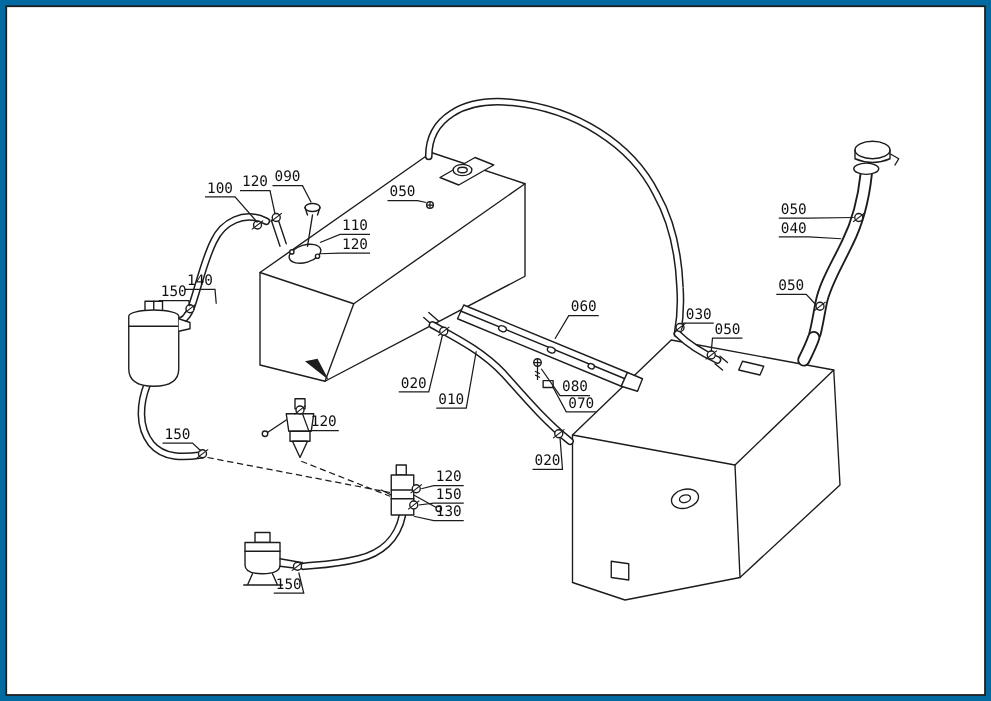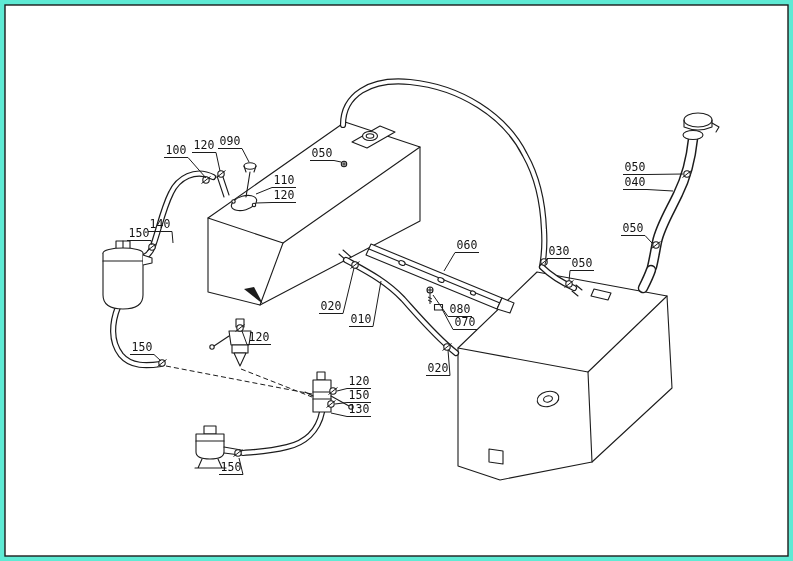--- a/index.html
+++ b/index.html
@@ -1,16 +1,16 @@
 <!DOCTYPE html>
 <html><head>
 <meta charset="utf-8">
 <style>
   html,body{margin:0;padding:0;background:#ffffff;}
-  .canvas{position:relative;width:793px;height:561px;background:#5eead4;overflow:hidden;
+  .canvas{position:relative;width:793px;height:561px;background:#0369a1;overflow:hidden;
           font-family:"DejaVu Sans Mono", monospace;}
   svg{position:absolute;left:0;top:0;}
   .ln{fill:none;stroke:#1c1c1c;stroke-width:1.1;stroke-linecap:round;stroke-linejoin:round;}
   .fw{fill:#ffffff;stroke:#1c1c1c;stroke-width:1.1;stroke-linejoin:round;}
   .fk{fill:#1c1c1c;stroke:none;}
   .tube-o{fill:none;stroke:#1c1c1c;stroke-width:6.2;stroke-linecap:round;}
   .tube-i{fill:none;stroke:#ffffff;stroke-width:3.8;stroke-linecap:round;}
   .pipe-o{fill:none;stroke:#1c1c1c;stroke-width:10.5;stroke-linecap:round;}
   .pipe-i{fill:none;stroke:#ffffff;stroke-width:7.5;stroke-linecap:round;}
   .dash{fill:none;stroke:#1c1c1c;stroke-width:1;stroke-dasharray:5 3;}

